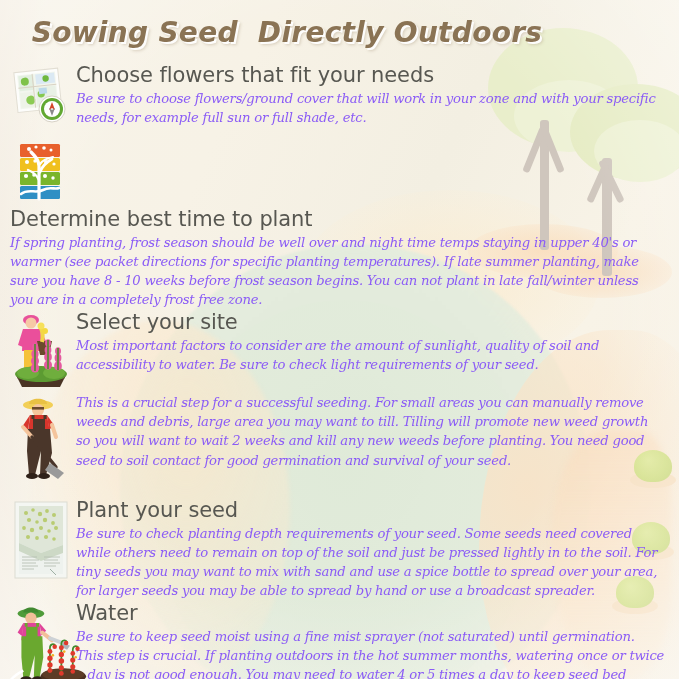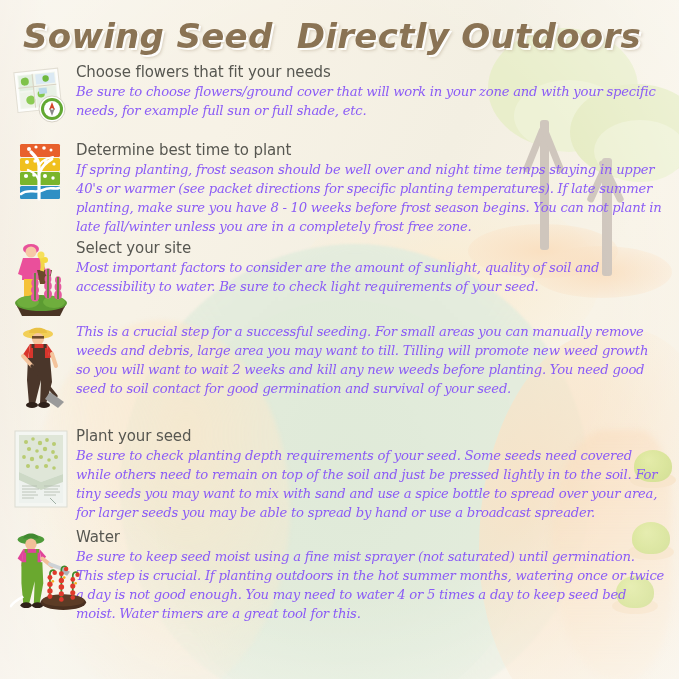--- a/index.html
+++ b/index.html
@@ -144,28 +144,27 @@
   }
 
   
   .title {
     position: absolute;
     left: 0;
     top: 16px;
     width: 574px;
     text-align: center;
     font-family: "DejaVu Sans", sans-serif;
-    font-size: 34px;
+    font-size: 28px;
     font-style: italic;
     font-weight: bold;
     letter-spacing: 0.3px;
     color: #8a7354;
     text-shadow: 2px 2px 0 rgba(255,255,255,0.95), 3px 3px 3px rgba(180,165,140,0.45);
     white-space: pre;
-    margin-left: 23px;
   }
 
   
   .steps {
     position: absolute;
     left: 0;
     top: 64px;
     width: 679px;
   }
   .step {
@@ -180,21 +179,21 @@
     width: 66px;
     position: relative;
     align-self: flex-start;
   }
   .step-body {
     flex: 1 1 auto;
     padding-top: 0px;
   }
   .step-heading {
     font-family: "DejaVu Sans", sans-serif;
-    font-size: 15px;
+    font-size: 21px;
     font-weight: 400;
     color: #575751;
     line-height: 1.12;
     margin: 0 0 1px 0;
     letter-spacing: -0.1px;
   }
   .step-text {
     font-family: "DejaVu Serif", serif;
     font-style: italic;
     font-size: 13.2px;
@@ -202,21 +201,21 @@
     color: #8b5cf6;
     margin: 0;
     letter-spacing: -0.25px;
   }
 
   
   .icon-art { width: 62px; display: block; }
 
   
   .s1 { margin-top: 0px;   min-height: 74px; }
-  .s2 { margin-top: 4px;   min-height: 96px; }
+  .s2 { margin-top: 4px;   min-height: 96px; flex-direction: column; }
   .s3 { margin-top: 2px;   min-height: 78px; }
   .s4 { margin-top: 4px;   min-height: 104px; }
   .s5 { margin-top: 2px;   min-height: 98px; }
   .s6 { margin-top: 2px;   min-height: 96px; align-items: center; }
 </style>
 </head>
 <body>
 
 <div id="poster">
 

